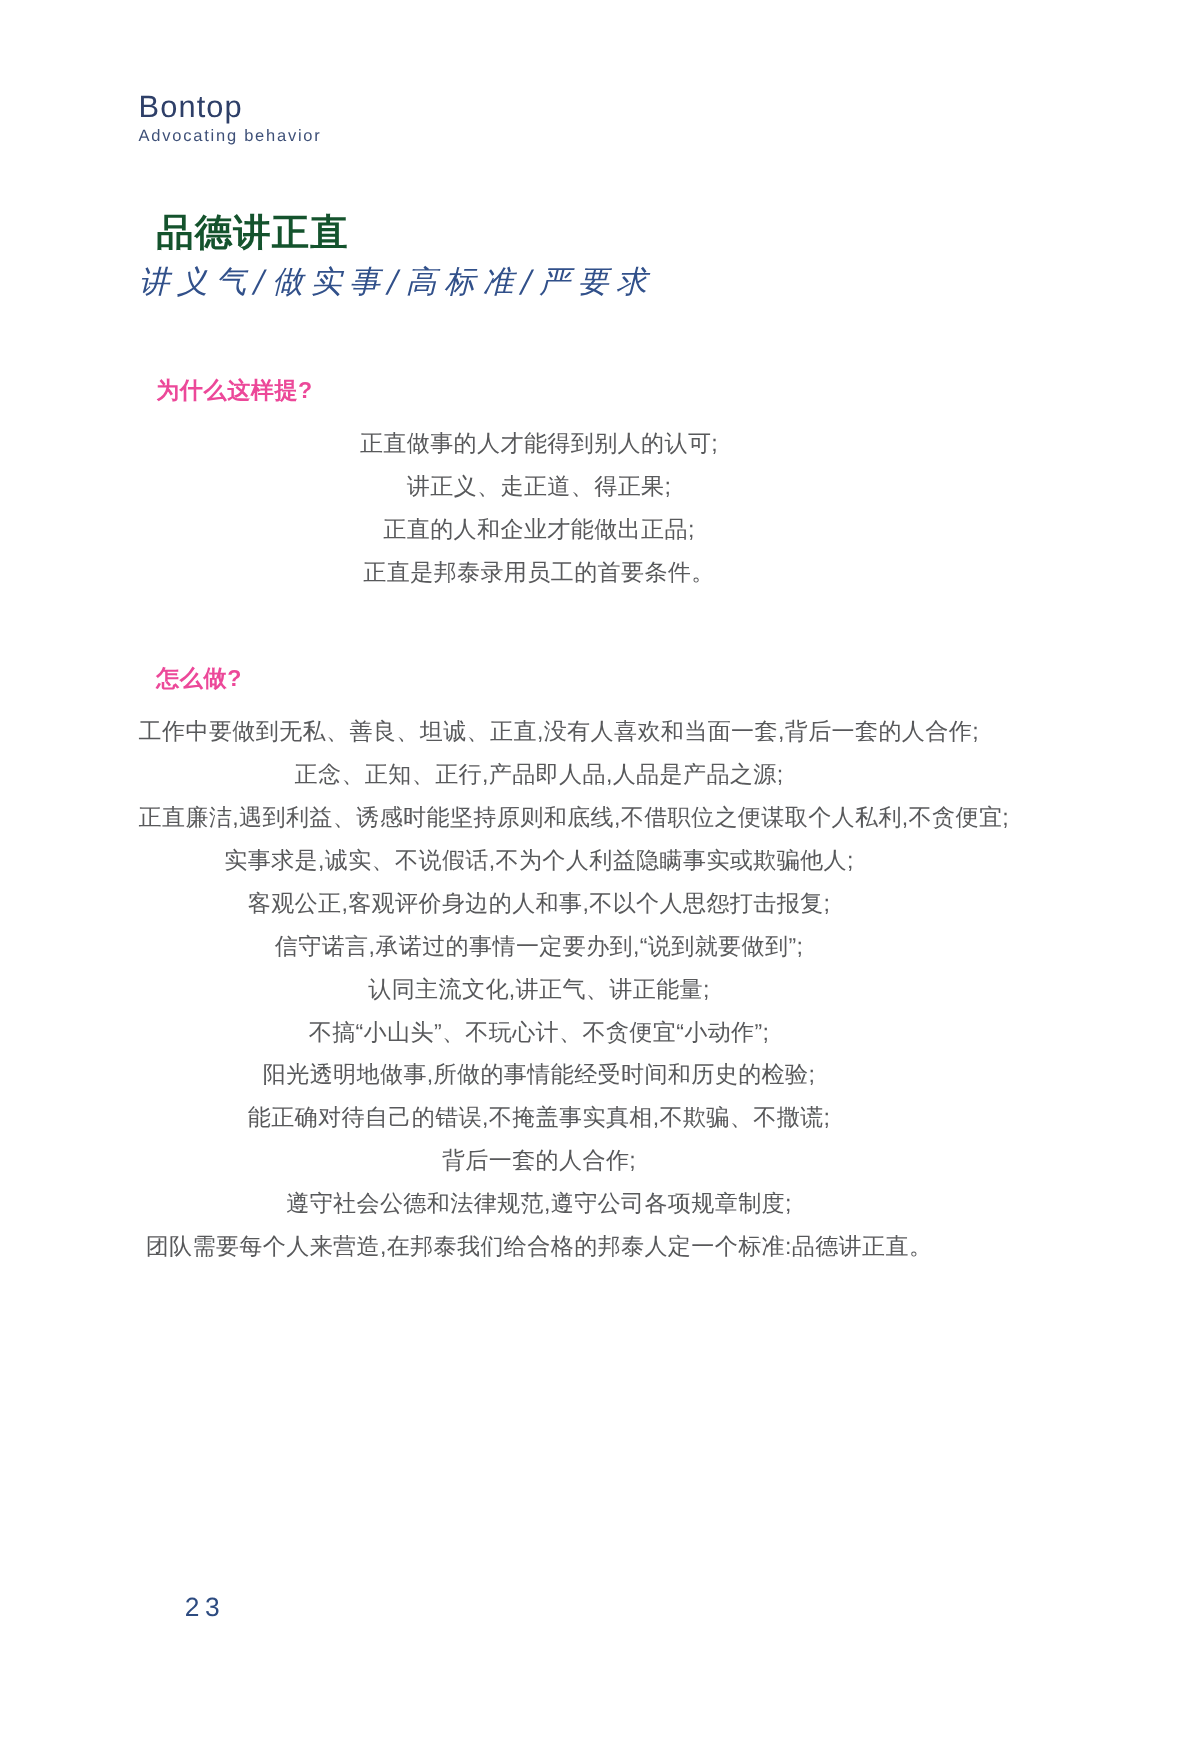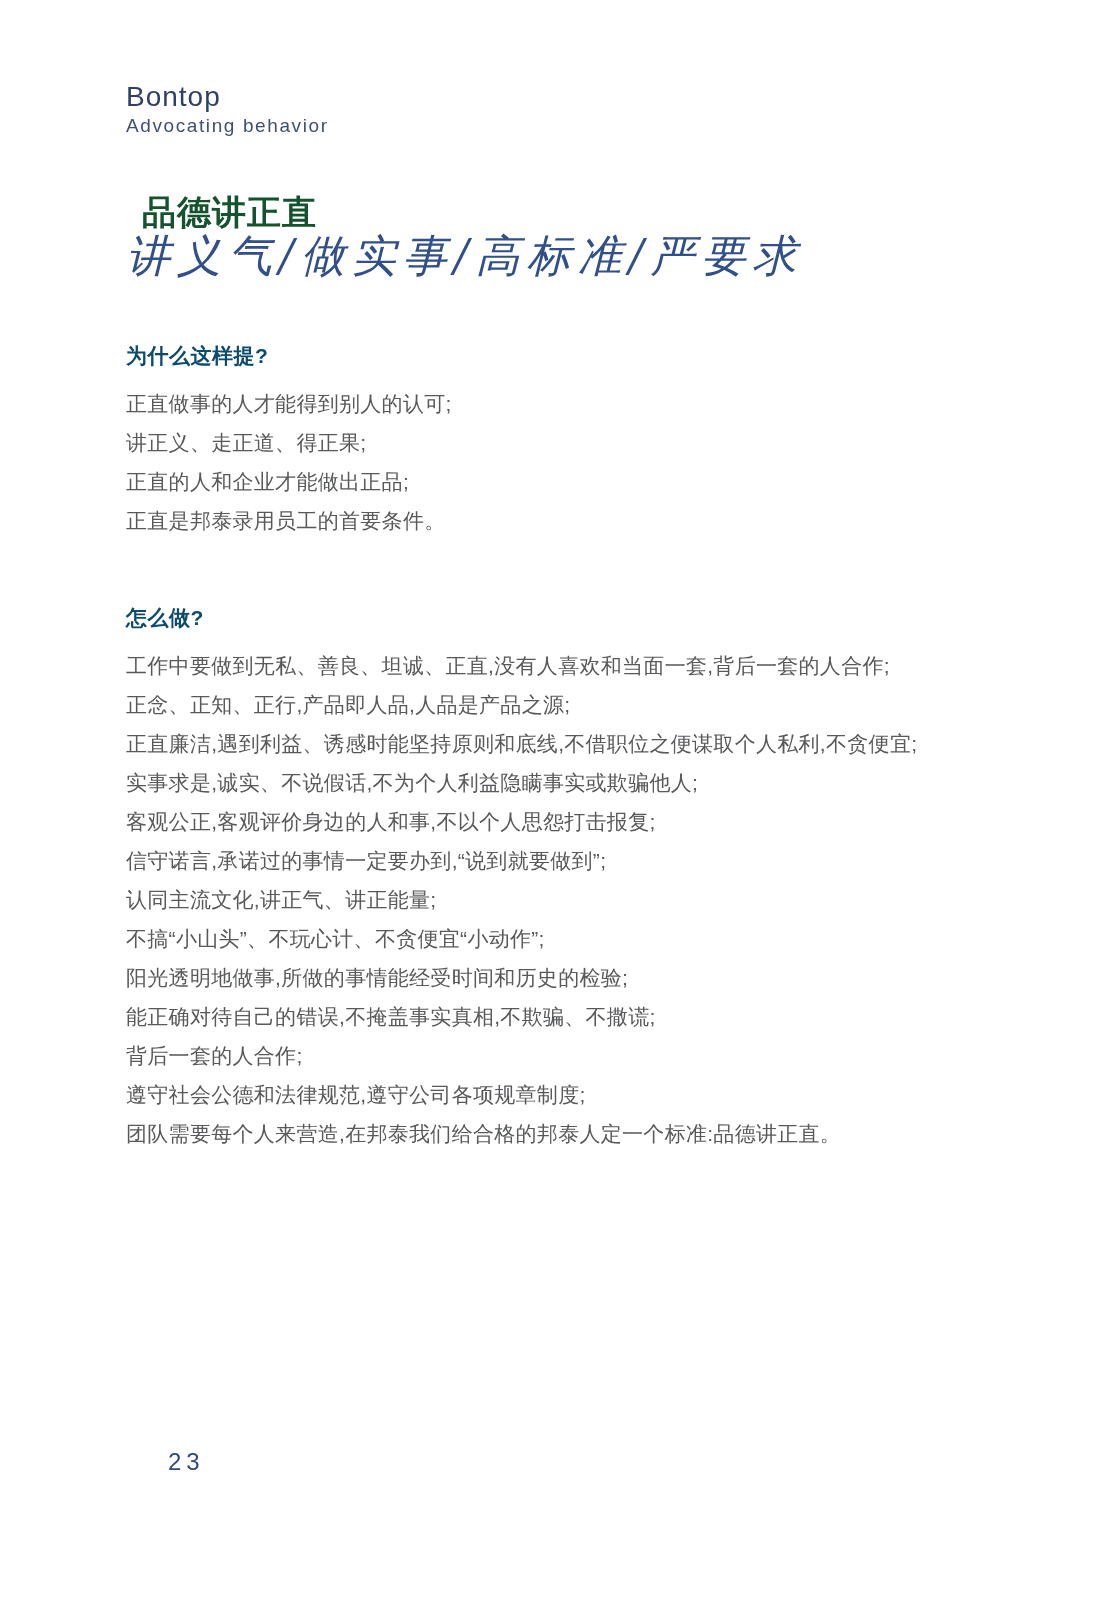--- a/index.html
+++ b/index.html
@@ -22,21 +22,21 @@
   }
   .brand-name {
     font-size: 28px;
     font-weight: 500;
     color: #2e3f68;
     letter-spacing: 1px;
     line-height: 30px;
   }
   .brand-tagline {
     margin-top: 3px;
-    font-size: 19px;
+    font-size: 15px;
     font-weight: 500;
     color: #3e5078;
     letter-spacing: 1.6px;
   }
   .doc-title {
     position: absolute;
     left: 126px;
     top: 178px;
     margin: 16px;
     font-size: 34px;
@@ -44,47 +44,48 @@
     color: #14532d;
     letter-spacing: 1px;
     line-height: 36px;
   }
   .doc-subtitle {
     position: absolute;
     left: 126px;
     top: 232px;
     font-family: "DejaVu Serif", "Liberation Serif", serif;
     font-style: italic;
-    font-size: 44px;
+    font-size: 28px;
     color: #31508a;
     letter-spacing: 7px;
     line-height: 48px;
   }
   .section {
     position: absolute;
     left: 126px;
     right: 90px;
   }
   .section-why { top: 343px; }
   .section-how { top: 605px; }
   .section-heading {
-    margin: 0 0 15px 0;
+    margin: 0 0 15px 16px;
     font-size: 21px;
     font-weight: 700;
-    color: #0c4a6e;
+    color: #ec4899;
     line-height: 26px;
     letter-spacing: 0.5px;
   }
   .body-line {
     margin: 0;
     font-size: 21px;
     color: #58595b;
     line-height: 39px;
     letter-spacing: 0.3px;
     white-space: nowrap;
+    text-align: center;
   }
   .page-number {
     position: absolute;
     left: 124px;
     top: 1448px;
     font-size: 24px;
     color: #2d4b80;
     letter-spacing: 5px;
     line-height: 28px;
     margin-left: 44px;

